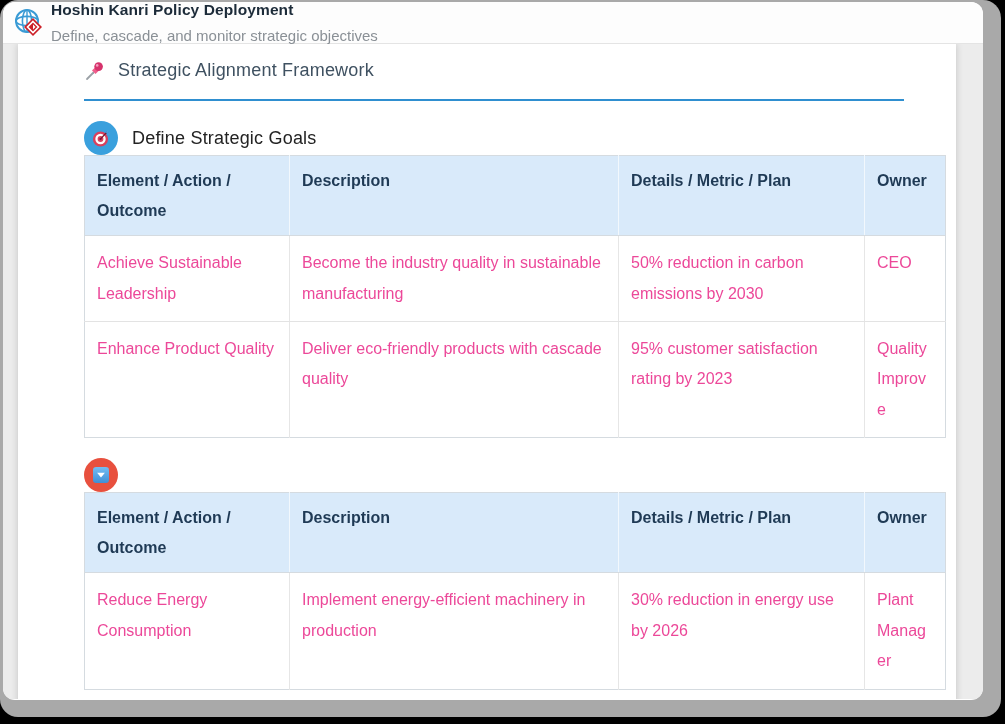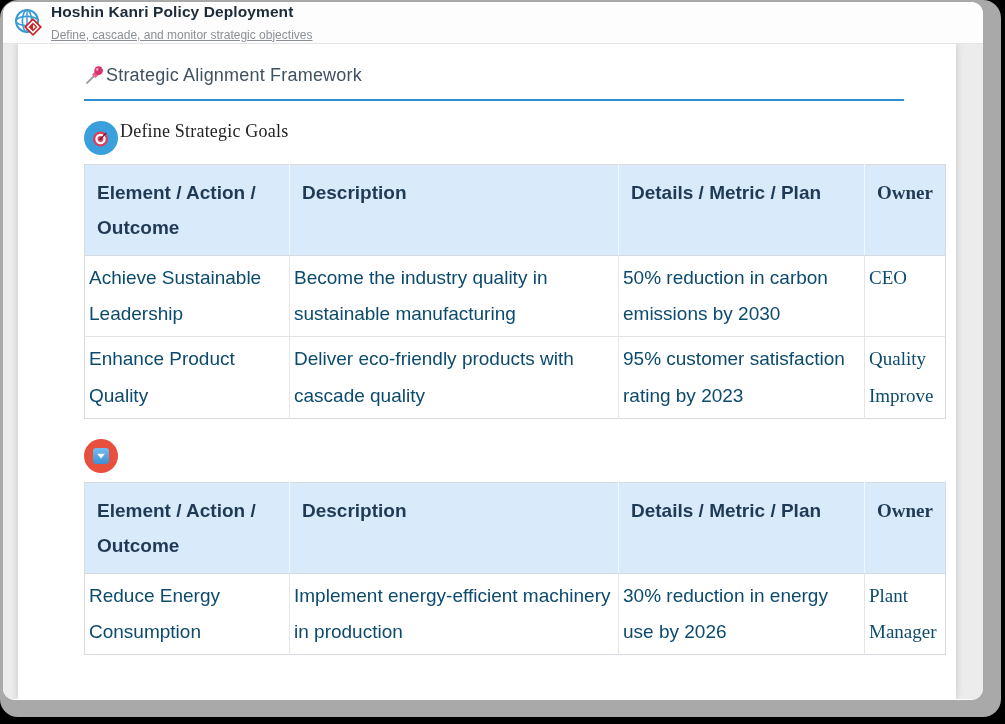--- a/index.html
+++ b/index.html
@@ -29,80 +29,79 @@
   .app-header {
     height: 42px;
     background: #fdfdfd;
     border-bottom: 1px solid #e4e4e4;
     display: flex; align-items: center;
     padding: 0 10px;
   }
   .logo { width: 32px; height: 32px; flex: 0 0 32px; margin-right: 6px; }
   .app-header-text { display: flex; flex-direction: column; line-height: 1.15; }
   .app-title { font-size: 15.5px; font-weight: 700; color: #1c2b39; letter-spacing: .1px; }
-  .app-subtitle { font-size: 12px; color: #8a9096; margin-top: 8px; text-decoration: underline; }
+  .app-subtitle { font-size: 15px; color: #8a9096; margin-top: 8px; }
 
   
   .page {
     height: 655px;
     background: #ececec;
     overflow: hidden;
   }
   .card {
     margin-left: 15px;
     width: 938px;
     min-height: 100%;
     background: #fff;
     box-shadow: 0 0 7px rgba(0,0,0,.18);
     padding: 16px 52px 30px 66px;
   }
 
-  .section-title-row { display: flex; align-items: flex-end; gap: 1px; height: 26px; }
+  .section-title-row { display: flex; align-items: flex-start; gap: 13px; height: 26px; }
   .section-title { font-size: 18px; color: #3f5161; font-weight: 400; letter-spacing: .2px; }
   .section-rule { height: 2px; background: #2f8fd0; margin-top: 13px; width: 820px; border: none; }
 
   .subsection { margin-top: 20px; }
-  .subsection-header { display: flex; align-items: flex-start; gap: 2px; font-family: Liberation Serif, serif; }
+  .subsection-header { display: flex; align-items: center; gap: 14px; }
   .icon-circle {
     width: 34px; height: 34px; border-radius: 50%;
     display: flex; align-items: center; justify-content: center;
     flex: 0 0 34px;
   }
   .icon-circle.blue { background: #3aa0dd; }
   .icon-circle.red  { background: #e8503e; }
   .subsection-heading { font-size: 18px; color: #232323; font-weight: 400; letter-spacing: .2px; }
 
   table {
-    margin-top: 9px;
     width: 820px;
     border-collapse: collapse;
     table-layout: fixed;
     border: 1px solid #d5dbe0;
-    font-size: 19px;
+    font-size: 16px;
   }
   th:nth-child(1), td:nth-child(1) { width: 205px; }
   th:nth-child(2), td:nth-child(2) { width: 329px; }
   th:nth-child(3), td:nth-child(3) { width: 246px; }
-  th:nth-child(4), td:nth-child(4) { width: 81px; font-family: Liberation Serif, serif;  }
+  th:nth-child(4), td:nth-child(4) { width: 81px;  }
   th {
     background: #d9eafa;
     color: #1f3a55;
     font-weight: 700;
     text-align: left;
     vertical-align: top;
     padding: 10px 12px;
     line-height: 1.85;
     border-right: 1px solid #f2f8fd;
     border-bottom: 1px solid #d5dbe0;
   }
   th:last-child { border-right: none; }
   td {
-    color: #0c4a6e;
+    color: #ec4899;
     vertical-align: top;
-    padding: 4px;
+    padding: 12px;
     line-height: 1.9;
     border-right: 1px solid #e6e6e6;
     border-bottom: 1px solid #e3e3e3;
     overflow-wrap: break-word;
     word-break: break-word;
   }
   td:last-child { border-right: none; }
   tbody tr:last-child td { border-bottom: none; }
 </style>
 </head>

